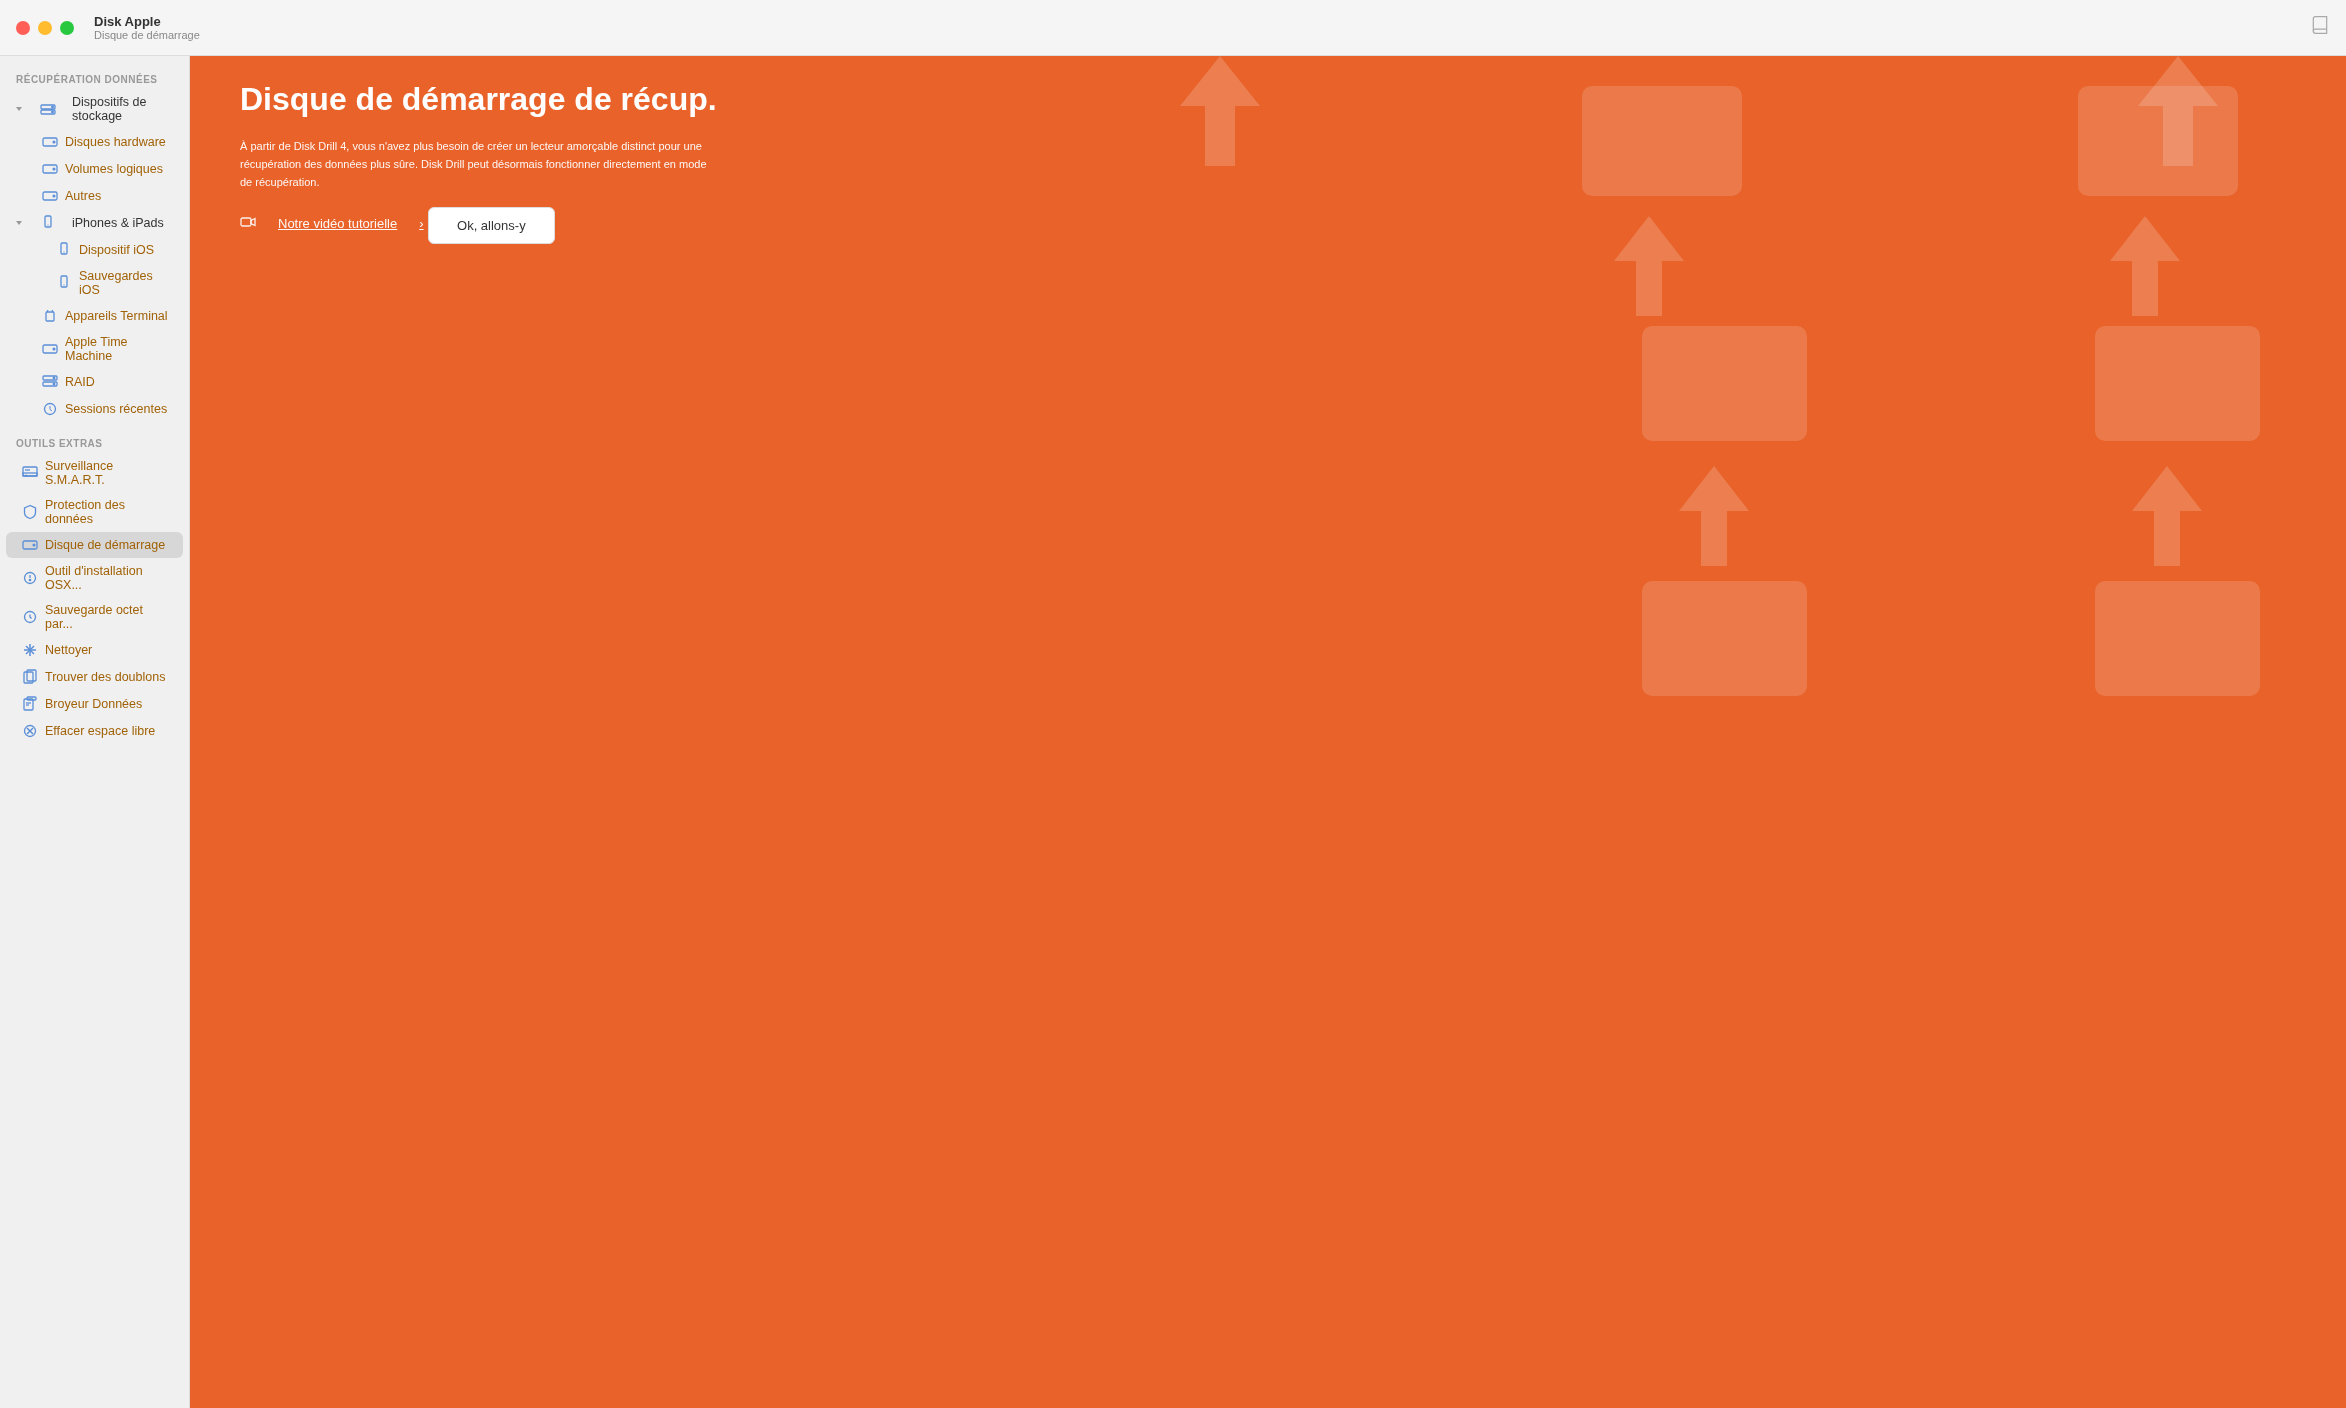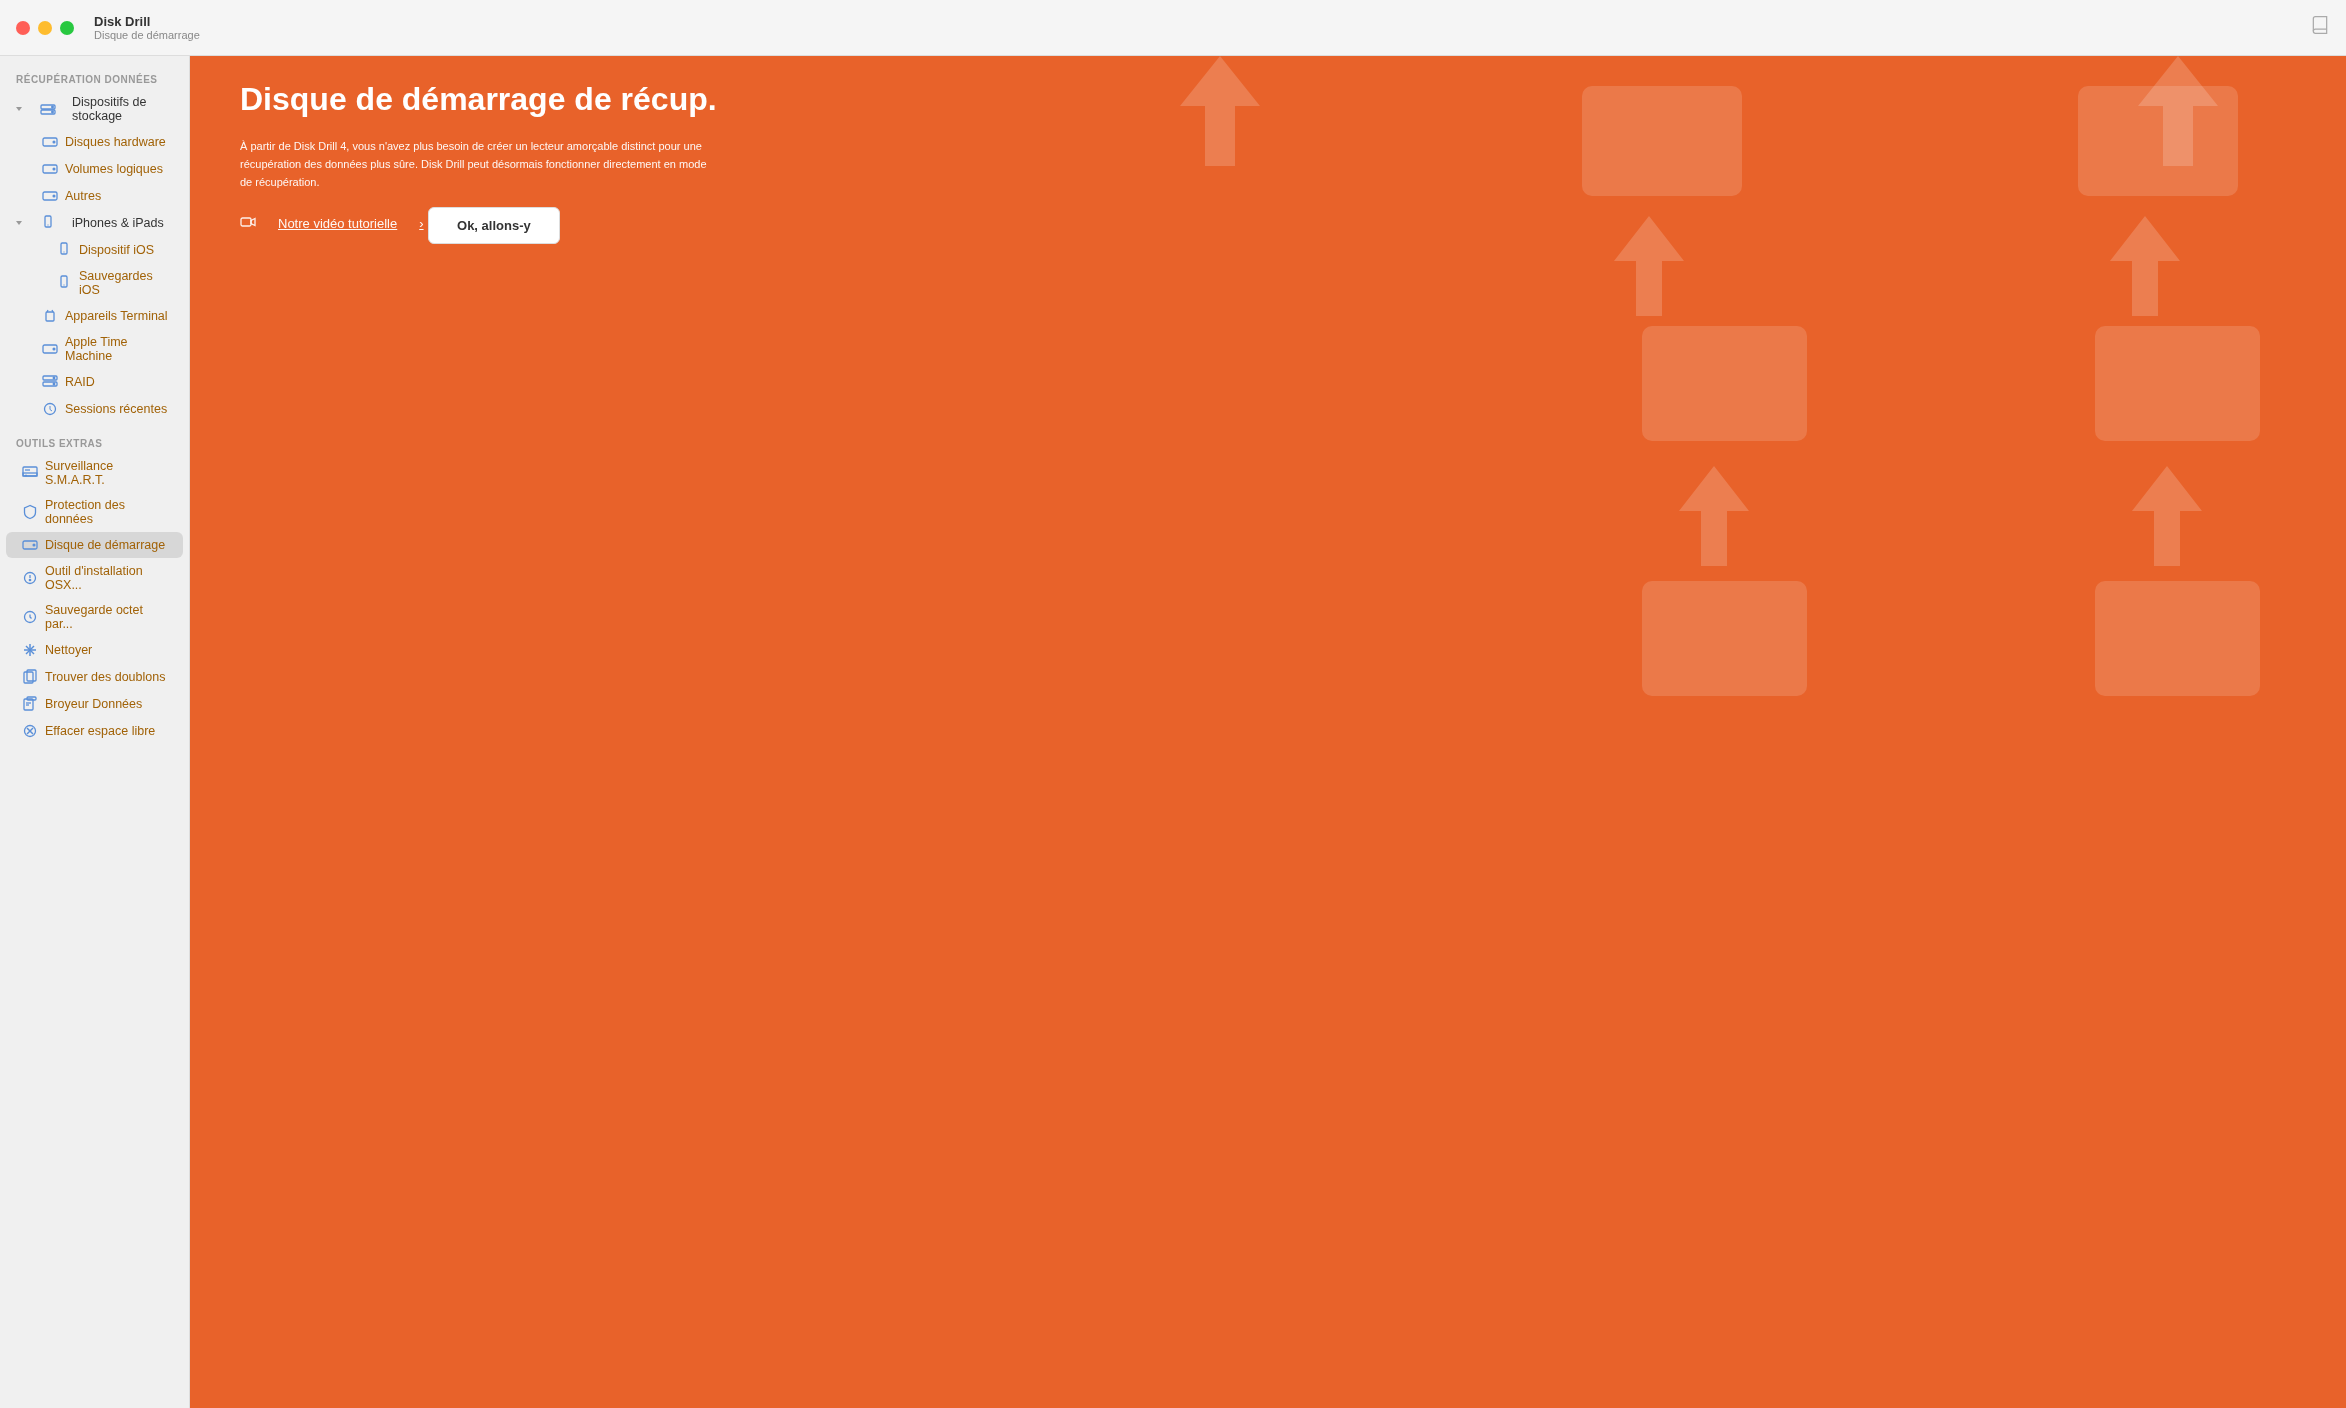--- a/index.html
+++ b/index.html
@@ -178,37 +178,37 @@
       text-decoration: underline;
       cursor: pointer;
       margin-bottom: 30px;
     }
     .cta-button {
       background: #fff;
       color: #333;
       border: none;
       padding: 10px 28px;
       font-size: 13px;
-      font-weight: 700;
+      font-weight: 400;
       border-radius: 6px;
       cursor: pointer;
       border: 1.5px solid #ddd;
     }
   </style>
 </head>
 <body>
 
 <div class="titlebar">
   <div class="traffic-lights">
     <div class="traffic-light close"></div>
     <div class="traffic-light minimize"></div>
     <div class="traffic-light maximize"></div>
   </div>
   <div class="titlebar-info">
-    <span class="titlebar-title">Disk Drill</span>
+    <span class="titlebar-title">Disk Apple</span>
     <span class="titlebar-subtitle">Disque de démarrage</span>
   </div>
   <div class="titlebar-book-icon">
     <svg width="20" height="20" viewBox="0 0 24 24" fill="none" stroke="#aaa" stroke-width="1.5">
       <path d="M4 19.5A2.5 2.5 0 0 1 6.5 17H20"></path>
       <path d="M6.5 2H20v20H6.5A2.5 2.5 0 0 1 4 19.5v-15A2.5 2.5 0 0 1 6.5 2z"></path>
     </svg>
   </div>
 </div>
 

